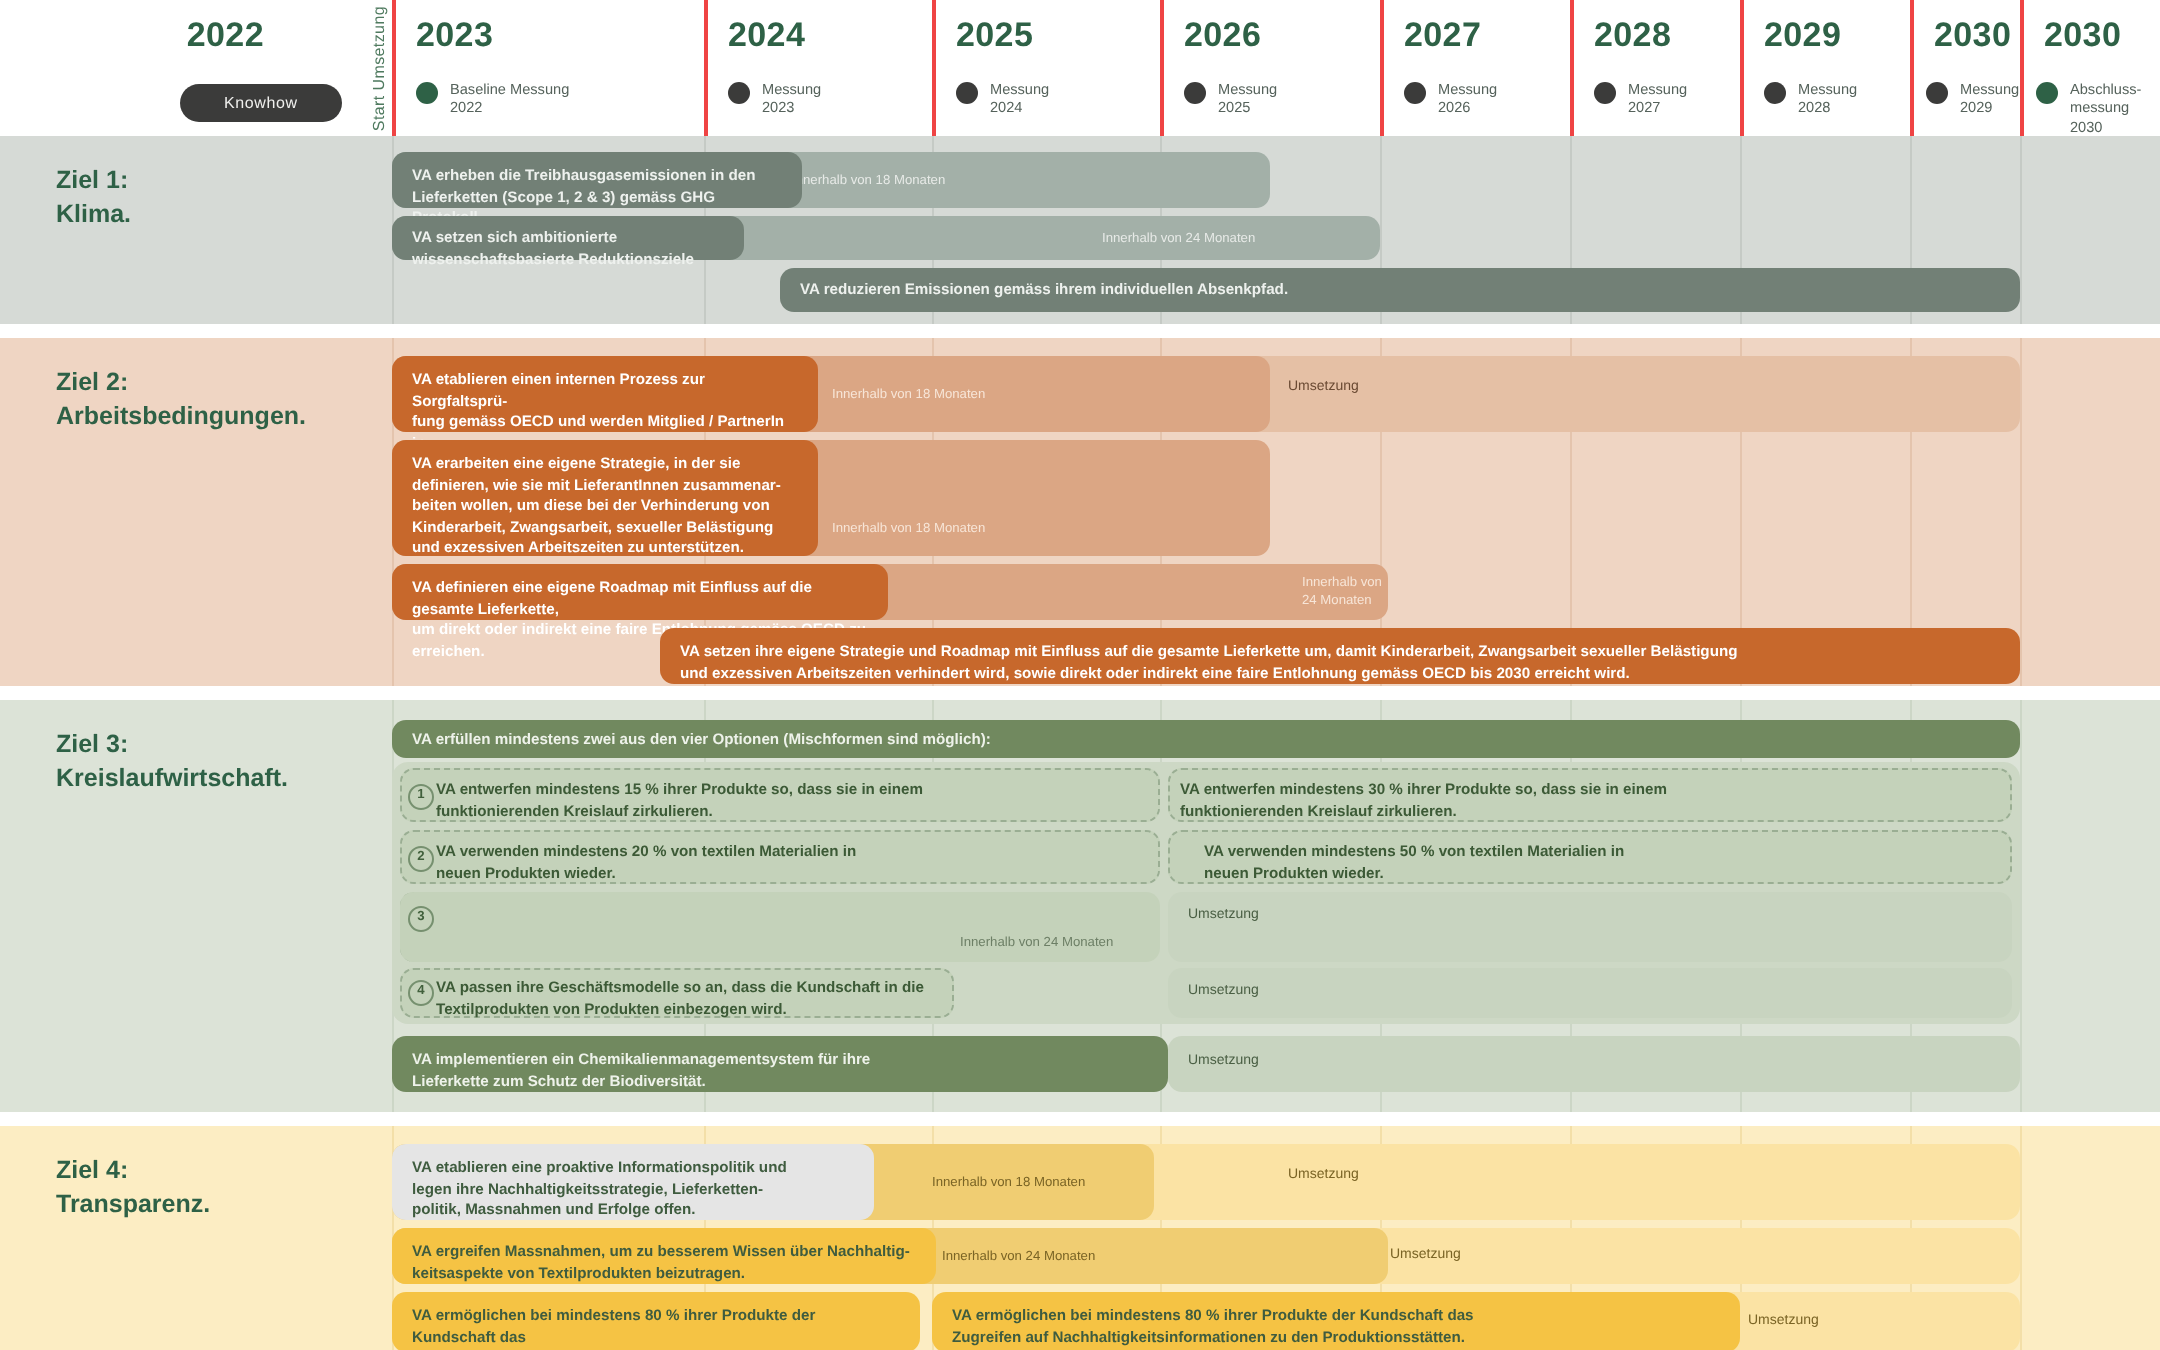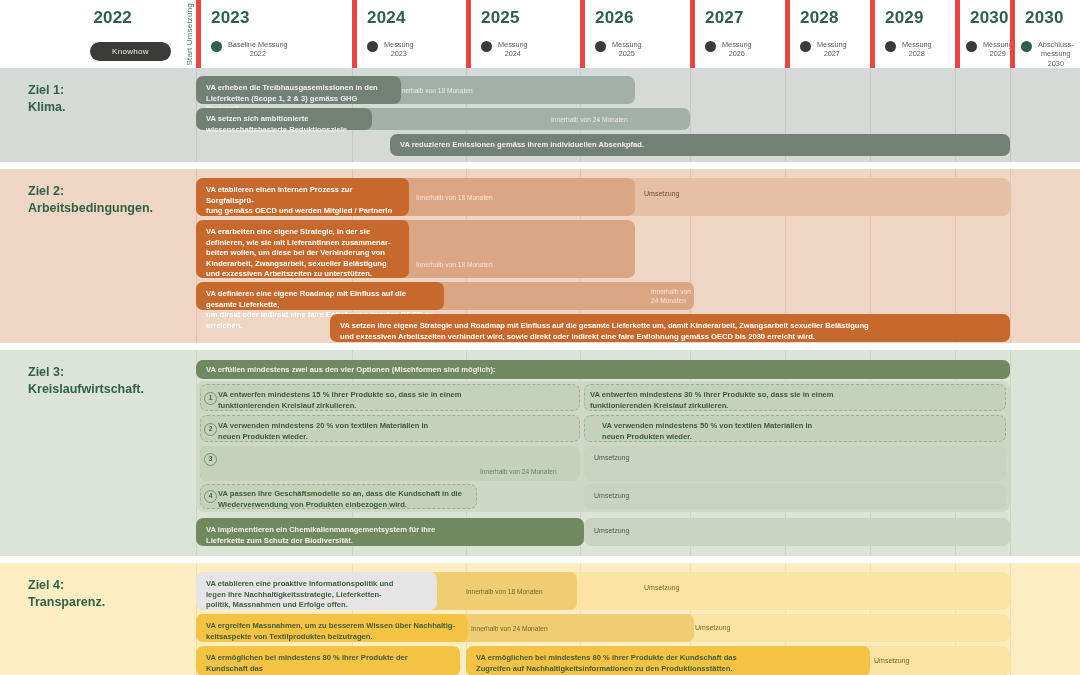--- a/index.html
+++ b/index.html
@@ -6,21 +6,21 @@
   body{
     width:1080px;height:675px;overflow:hidden;
     font-family:"Liberation Sans","DejaVu Sans",sans-serif;
     background:#ffffff;color:#2f5d3f;
   }
   .page{position:relative;width:1080px;height:675px;}
 
   
   .header{position:relative;height:68px;width:1080px;background:#fff;border-radius:30px;}
   .hdr-col{position:absolute;top:0;height:68px;box-sizing:border-box;}
-  .hdr-col.bordered{border-left:5px solid #ef4444;text-align:center;}
+  .hdr-col.bordered{border-left:2px solid #ef4444;}
   .hdr-year{
     position:absolute;top:8px;left:10px;
     font-size:17px;font-weight:bold;color:#2e6146;letter-spacing:.2px;
   }
   .hdr-year.right{left:auto;right:10px;}
   .hdr-mark{position:absolute;top:40px;left:10px;display:flex;align-items:flex-start;gap:6px;}
   .dot{width:11px;height:11px;border-radius:50%;flex:none;margin-top:1px;}
   .mark-lbl{font-size:7.3px;line-height:9.4px;color:#55625b;white-space:pre-line;}
   .pill{
     position:absolute;top:42px;left:10px;
@@ -272,21 +272,21 @@
 
     <div class="bar-impl" style="left:584px;top:96px;width:422px;height:35px;background:#c8d4c0;color:#4a5f44;">Umsetzung</div>
     <div class="bar-note" style="left:200px;top:96px;width:380px;height:35px;background:#c4d2ba;color:#6d7f66;padding-left:280px;align-items:flex-end;padding-bottom:5px;">Innerhalb von 24 Monaten</div>
     <div class="opt-dash" style="left:200px;top:96px;width:277px;height:35px;background:#c4d2ba;"></div>
     <div class="opt-num" style="left:204px;top:103px;">3</div>
 
     <div class="bar-impl" style="left:584px;top:134px;width:422px;height:25px;background:#c8d4c0;color:#4a5f44;padding-top:7px;">Umsetzung</div>
     <div class="opt-dash" style="left:200px;top:134px;width:277px;height:25px;background:#c4d2ba;"></div>
     <div class="opt-num" style="left:204px;top:140px;">4</div>
     <div class="bar-txt" style="left:218px;top:136px;width:260px;height:23px;background:transparent;color:#3c5a36;padding:3px 0 0 0;">VA passen ihre Geschäftsmodelle so an, dass die Kundschaft in die
-Wiederverwendung von Produkten einbezogen wird.</div>
+Textilprodukten von Produkten einbezogen wird.</div>
 
     <div class="bar-impl" style="left:584px;top:168px;width:426px;height:28px;background:#c8d4c0;color:#4a5f44;padding-top:8px;">Umsetzung</div>
     <div class="bar-txt" style="left:196px;top:168px;width:388px;height:28px;background:#71895f;color:#eef2ea;">VA implementieren ein Chemikalienmanagementsystem für ihre
 Lieferkette zum Schutz der Biodiversität.</div>
   </div>
 
   <div class="white-gap" style="top: 556px; height: 7px; position: absolute; left: 0px; width: 1080px;"></div>
 
   <div class="section" style="top: 563px; height: 121px; background: rgb(252, 237, 195); position: absolute; left: 0px; width: 1080px;">
     <div class="grid">

